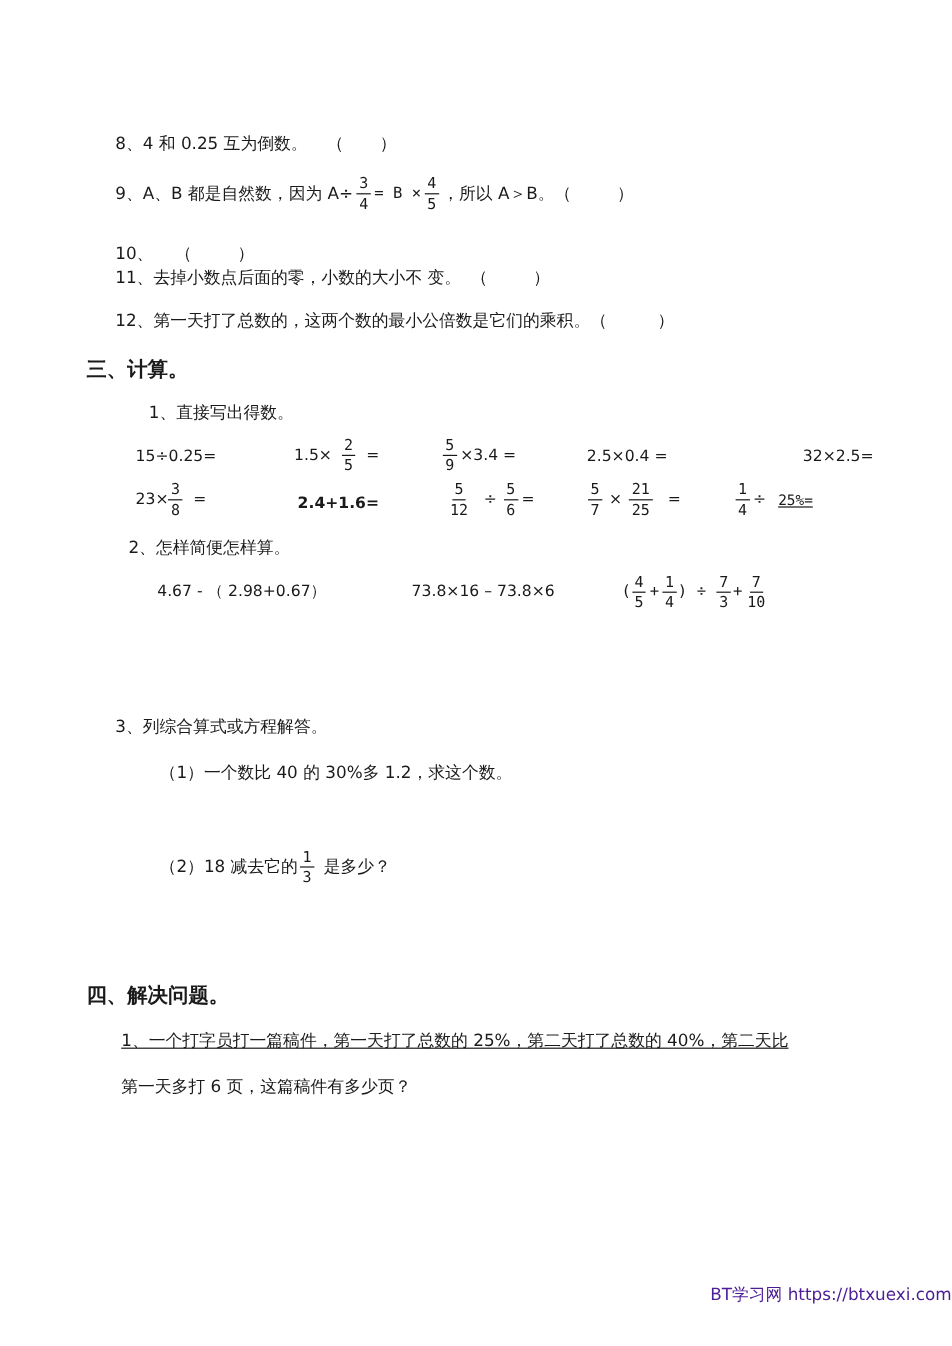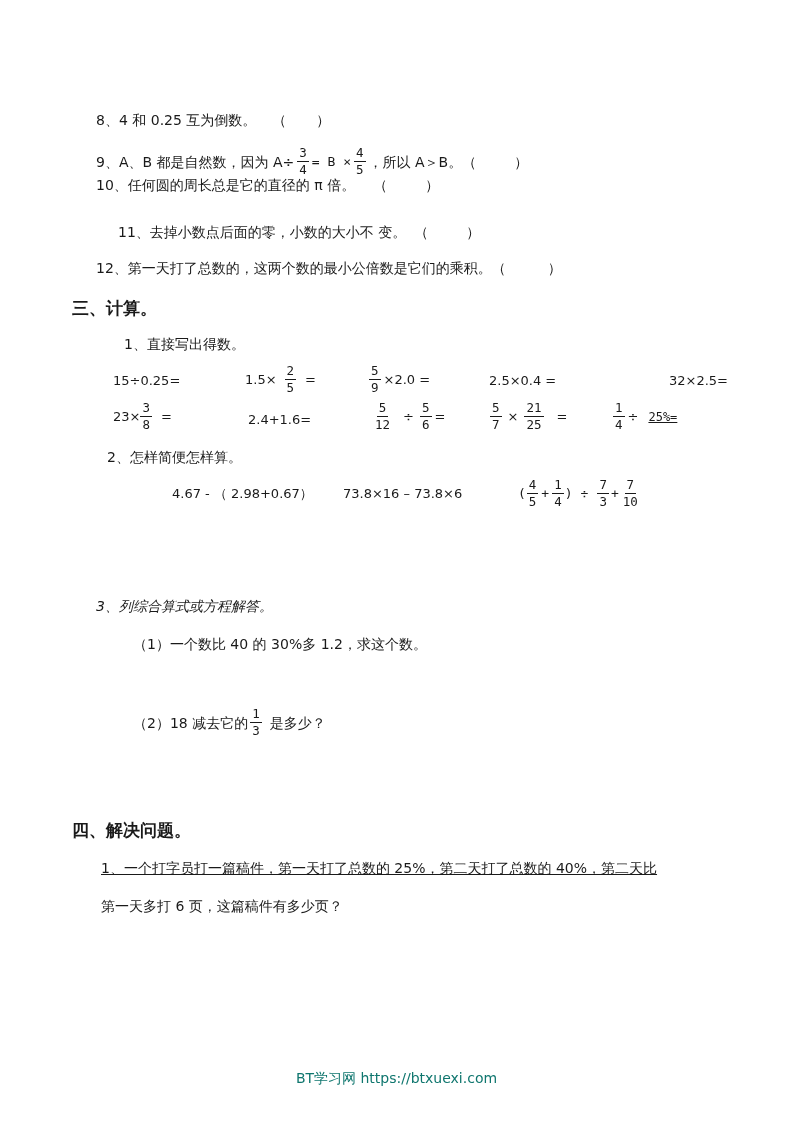--- a/index.html
+++ b/index.html
@@ -55,23 +55,23 @@
       font-size: 13px;
     }
     .op {
       margin: 0 3px;
     }
     .footer {
       position: absolute;
       left: 0;
       width: 793px;
       top: 1070px;
-      text-align: center;
+      text-align: right;
       font-size: 14px;
-      color: #0f766e;
+      color: #4c1d95;
       font-family: "DejaVu Sans", sans-serif;
     }
   </style>
 </head>
 <body>
 
 <div class="line" style="left:96px; top:110px;">
   <span>8、</span>
   <span>4  和 0.25 互为倒数。</span>
   <span class="paren" style="margin-left:16px;">（</span>
@@ -90,29 +90,28 @@
   <span class="frac">
     <span class="num">4</span>
     <span class="den">5</span>
   </span>
   <span>，所以 A＞B。</span>
   <span class="paren">（</span>
   <span class="blank" style="width:38px;"></span>
   <span class="paren">）</span>
 </div>
 
-<div class="line" style="left:96px; top:175px;">
+<div class="line" style="left:96px; top:202px;">
   <span>10、</span>
-  <span>任何圆的周长总是它的直径的 π 倍。</span>
   <span class="paren" style="margin-left:18px;">（</span>
   <span class="blank" style="width:38px;"></span>
   <span class="paren">）</span>
 </div>
 
-<div class="line" style="left:96px; top:222px;margin-left:22px;">
+<div class="line" style="left:96px; top:222px;">
   <span>11、</span>
   <span>去掉小数点后面的零，小数的大小不  变。</span>
   <span class="paren" style="margin-left:8px;">（</span>
   <span class="blank" style="width:38px;"></span>
   <span class="paren">）</span>
 </div>
 
 <div class="line" style="left:96px; top:258px;">
   <span>12、</span>
   <span>第一天打了总数的，这两个数的最小公倍数是它们的乘积。</span>
@@ -134,37 +133,37 @@
     <span class="den">5</span>
   </span>
   <span style="margin-left:6px;">=</span>
 </div>
 
 <div class="line" style="left:366px; top:364px; font-size:13px;">
   <span class="frac">
     <span class="num">5</span>
     <span class="den">9</span>
   </span>
-  <span>×2.0 =</span>
+  <span>×3.4 =</span>
 </div>
 
 <div class="line" style="left:489px; top:371px; font-size:13px;">2.5×0.4 =</div>
 
 <div class="line" style="left:621px; top:371px; font-size:13px;margin-left:48px;">32×2.5=</div>
 
 <div class="line" style="left:113px; top:401px; font-size:13px;">
   <span>23×</span>
   <span class="frac" style="margin-left:0;">
     <span class="num">3</span>
     <span class="den">8</span>
   </span>
   <span style="margin-left:6px;">=</span>
 </div>
 
-<div class="line" style="left:248px; top:410px; font-size:13px;">2.4+1.6=</div>
+<div class="line" style="left:248px; top:410px; font-size:13px;font-weight:bold;">2.4+1.6=</div>
 
 <div class="line" style="left:370px; top:401px; font-size:13px;">
   <span class="frac">
     <span class="num">5</span>
     <span class="den">12</span>
   </span>
   <span class="op" style="margin-left:8px;">÷</span>
   <span class="frac">
     <span class="num">5</span>
     <span class="den">6</span>
@@ -189,21 +188,21 @@
   <span class="frac">
     <span class="num">1</span>
     <span class="den">4</span>
   </span>
   <span>÷</span>
   <span class="mono" style="margin-left:10px; font-size:12px;text-decoration:underline;">25%=</span>
 </div>
 
 <div class="line" style="left:107px; top:447px;">2、怎样简便怎样算。</div>
 
-<div class="line" style="left:131px; top:484px; font-size:13px;margin-left:41px;">4.67 -  （  2.98+0.67）</div>
+<div class="line" style="left:131px; top:484px; font-size:13px;">4.67 -  （  2.98+0.67）</div>
 
 <div class="line" style="left:343px; top:484px; font-size:13px;">73.8×16 – 73.8×6</div>
 
 <div class="line mono" style="left:518px; top:478px; font-size:13px;">
   <span>(</span>
   <span class="frac" style="margin:0 1px;">
     <span class="num">4</span>
     <span class="den">5</span>
   </span>
   <span style="margin:0 2px;">+</span>
@@ -217,21 +216,21 @@
     <span class="num">7</span>
     <span class="den">3</span>
   </span>
   <span style="margin:0 1px;">+</span>
   <span class="frac" style="margin:0 1px;">
     <span class="num">7</span>
     <span class="den">10</span>
   </span>
 </div>
 
-<div class="line" style="left:96px; top:596px;font-style:italic;">3、列综合算式或方程解答。</div>
+<div class="line" style="left:96px; top:596px;">3、列综合算式或方程解答。</div>
 
 <div class="line" style="left:133px; top:634px;">（1）一个数比 40 的 30%多 1.2，求这个数。</div>
 
 <div class="line" style="left:133px; top:707px;">
   <span>（2）18 减去它的</span>
   <span class="frac" style="margin:0 2px;">
     <span class="num">1</span>
     <span class="den">3</span>
   </span>
   <span style="margin-left:6px;">是多少？</span>

